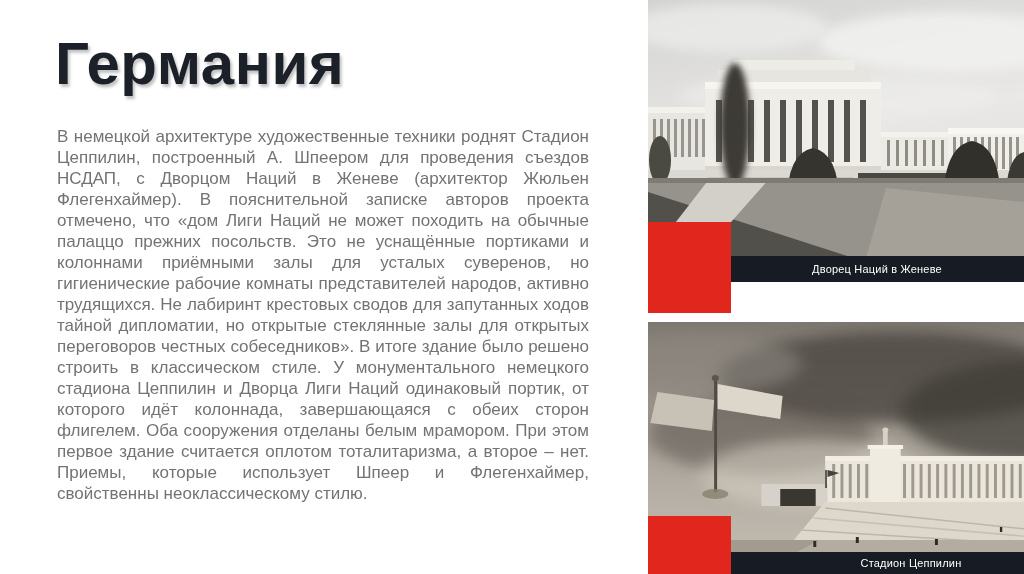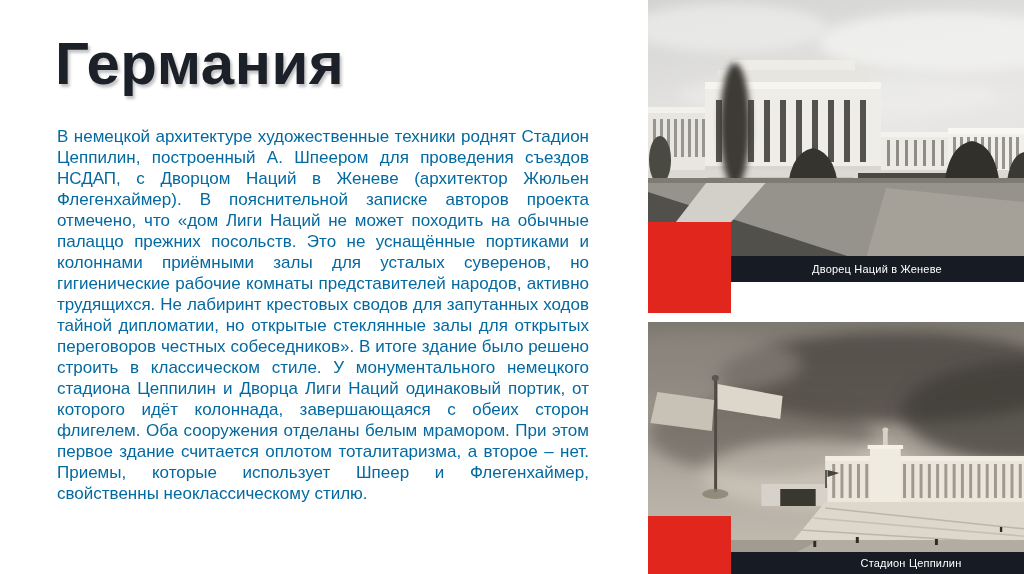--- a/index.html
+++ b/index.html
@@ -7,21 +7,21 @@
     position:relative;width:1024px;height:574px;background:#ffffff;
     overflow:hidden;font-family:"Liberation Sans",sans-serif;padding-left:11px;
   }
   .title{
     position:absolute;left:55px;top:34px;margin:0;
     font-size:60px;line-height:60px;font-weight:700;color:#1c2129;
     letter-spacing:.5px;text-shadow:2px 3px 3px rgba(50,50,50,.30);
   }
   .body-text{
     position:absolute;left:57px;top:126px;width:532px;margin:0;
-    font-size:17px;line-height:21px;color:#0369a1;text-align:justify;
+    font-size:17px;line-height:21px;color:#737373;text-align:justify;
     hyphens:none;
   }
   .photo{position:absolute;margin:0;padding:0;}
   .photo-top{left:648px;top:0;width:376px;height:282px;}
   .photo-bottom{left:648px;top:322px;width:444px;height:252px;}
   .photo svg{position:absolute;left:0;top:0;width:100%;height:100%;display:block;}
   .caption{
     position:absolute;left:82px;right:0;bottom:0;background:#161b24;color:#ffffff;
     display:flex;align-items:center;justify-content:center;
     font-size:11px;letter-spacing:.2px;

